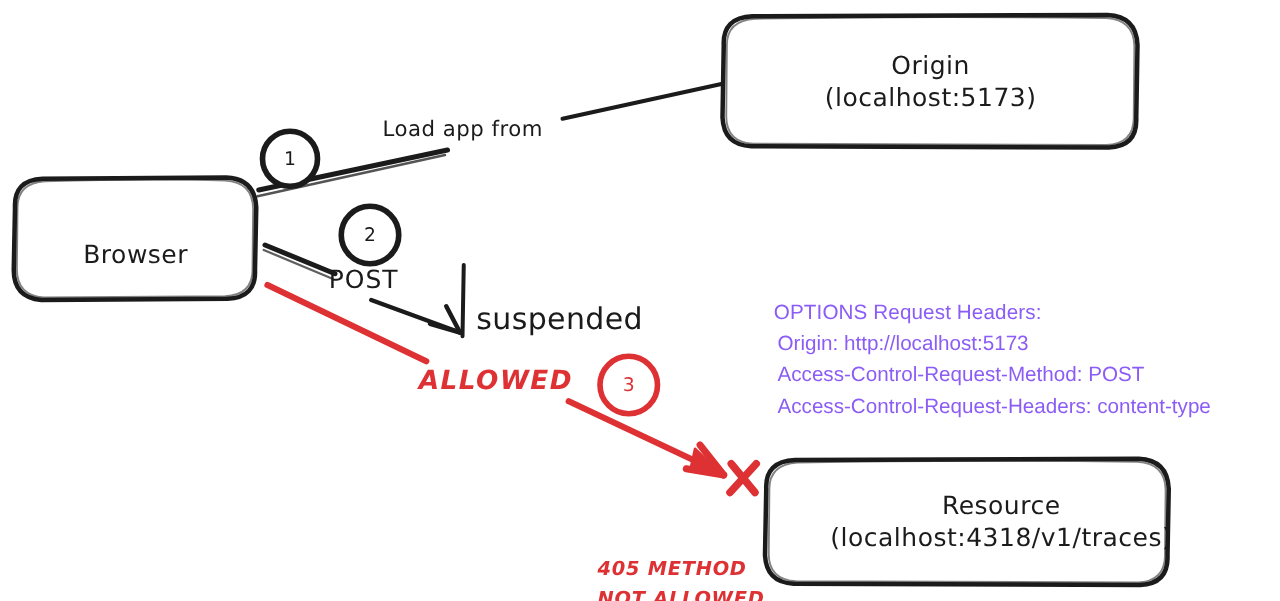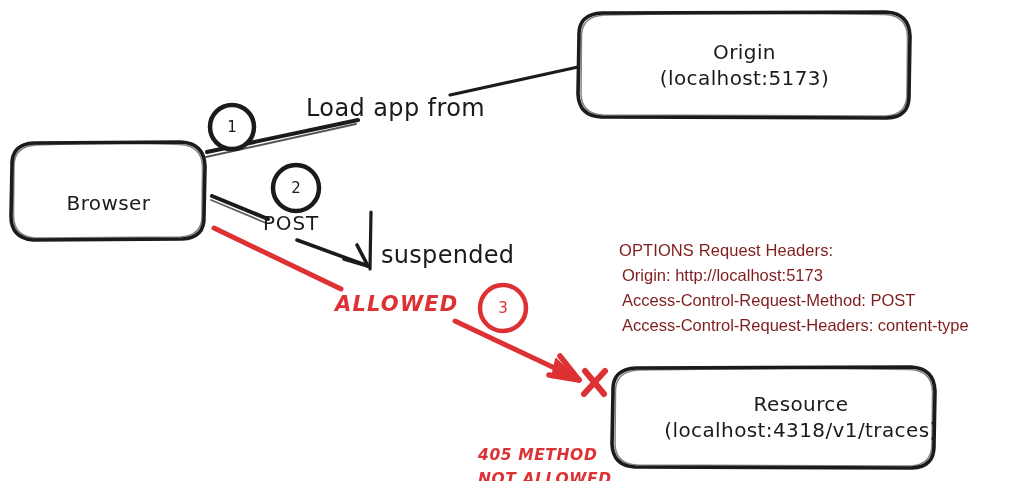--- a/index.html
+++ b/index.html
@@ -53,21 +53,21 @@
     font-family: "DejaVu Sans", sans-serif;
     font-size: 15px;
     color: #1b1b1b;
     box-sizing: border-box;
   }
   .num-badge.red { color: #de3134; }
   .headers-block {
     position: absolute;
     font-family: "Liberation Sans", sans-serif;
     font-size: 16.5px;
-    color: #7f1d1d;
+    color: #8b5cf6;
     line-height: 1.52;
     white-space: nowrap;
   }
   .headers-block .hdr-title { letter-spacing: 0.1px; }
   .headers-block .hdr-row { padding-left: 3px; }
   .red-text {
     position: absolute;
     color: #de3134;
     font-family: "DejaVu Sans", sans-serif;
     white-space: nowrap;
@@ -161,21 +161,21 @@
 
   <div class="node-box" style="left:612px; top:367px; width:378px; height:101px;">
     <div class="node-line">Resource</div>
     <div class="node-line">(localhost:4318/v1/traces)</div>
   </div>
 
   <div class="num-badge" style="left:210px; top:105px; width:44px; height:44px;">1</div>
   <div class="num-badge" style="left:274px; top:166px; width:44px; height:44px;">2</div>
   <div class="num-badge red" style="left:481px; top:286px; width:44px; height:44px;">3</div>
 
-  <div class="hand-label" style="left:306px; top:94px; font-size:24px; letter-spacing:0.4px;">Load app from</div>
+  <div class="hand-label" style="left:306px; top:94px; font-size:17px; letter-spacing:0.4px;">Load app from</div>
 
   <div class="hand-label" style="left:263px; top:211px; font-size:20px; letter-spacing:0.8px;">POST</div>
 
   <div class="hand-label" style="left:381px; top:241px; font-size:24px; letter-spacing:0.3px;">suspended</div>
 
   <div class="red-text options-text" style="left:335px; top:292px;">ALLOWED</div>
 
   <div class="red-text err-text" style="left:478px; top:397px;margin-top:46px;">
     <div>405 METHOD</div>
     <div>NOT ALLOWED</div>

